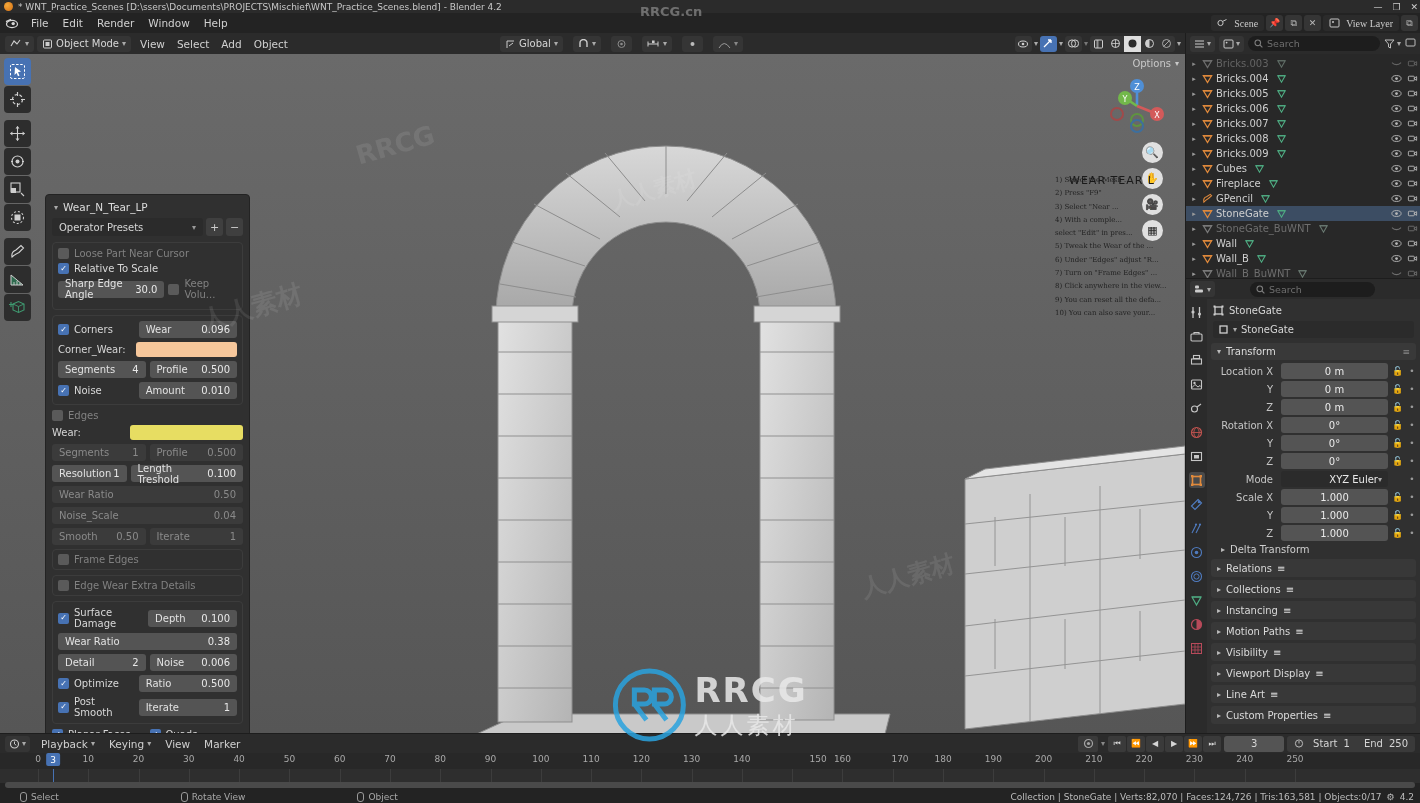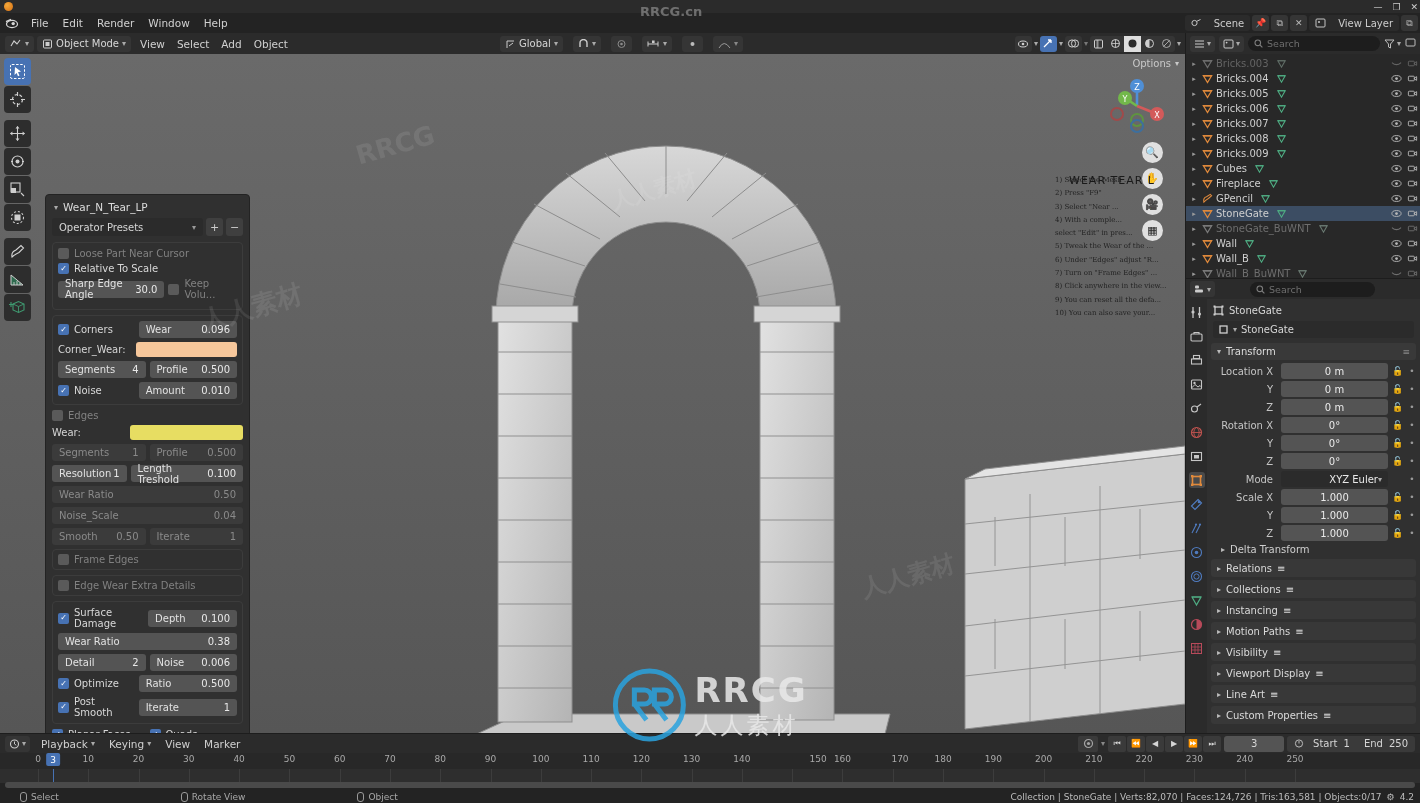--- a/index.html
+++ b/index.html
@@ -19,21 +19,21 @@
   
   .topbar{height:20px;background:#232323;display:flex;align-items:center;padding:0 4px;position:relative;text-align:center;}
   .bicon{width:15px;height:15px;margin-right:5px;display:flex;align-items:center;justify-content:center;}
   .menu{display:flex;gap:0px;align-items:center;}
   .menu span{padding:2px 7px;font-size:10.5px;color:#d0d0d0;}
   .tabs{display:flex;align-items:center;margin-left:14px;gap:0;}
   .tabs .tab{padding:3px 9px;font-size:10.5px;color:#8d8d8d;border-radius:3px 3px 0 0;}
   .tabs .tab.active{background:#353535;color:#e8e8e8;}
   .topright{position:absolute;right:2px;top:1px;display:flex;align-items:center;gap:2px;height:18px;}
   .fieldbox{background:#2b2b2b;border-radius:3px;height:16px;display:flex;align-items:center;
-     padding:0 6px;font-size:10px;color:#ccc;gap:12px;}
+     padding:0 6px;font-size:10px;color:#ccc;gap:6px;font-family:Liberation Serif, serif;}
   .ibtn{width:17px;height:16px;background:#353535;border-radius:3px;display:flex;align-items:center;justify-content:center;font-size:9px;color:#bbb;}
 
   
   .vpheader{position:absolute;left:0;top:33px;width:1185px;height:21px;background:#2b2b2b;
      display:flex;align-items:center;padding:0 5px;gap:3px;}
   .vpheader .dd{display:flex;align-items:center;gap:3px;background:#353535;border-radius:3px;height:16px;padding:0 5px;font-size:10px;}
   .vpheader .plain{display:flex;align-items:center;gap:0;}
   .vpheader .plain span{padding:2px 6px;font-size:10.5px;color:#d0d0d0;}
   .vpright{position:absolute;right:4px;display:flex;align-items:center;gap:2px;}
   .sq{width:17px;height:16px;border-radius:3px;background:#353535;display:flex;align-items:center;justify-content:center;}
@@ -156,20 +156,21 @@
   .rrcg-center{position:absolute;left:50%;top:705px;transform:translate(-50%,-50%);
      display:flex;align-items:center;gap:8px;opacity:.85;}
 </style>
 </head>
 <body>
 
 <div class="app">
 
   <div class="titlebar">
     <div class="blender-logo"></div>
+    <div class="wtitle">* WNT_Practice_Scenes [D:\ssers\Documents\PROJECTS\Mischief\WNT_Practice_Scenes.blend] - Blender 4.2</div>
     <div class="wbtns">
       <span>—</span>
       <span>❐</span>
       <span>✕</span>
     </div>
   </div>
 
   <div class="topbar">
     <div class="bicon">
       <svg width="14" height="12" viewBox="0 0 14 12">

